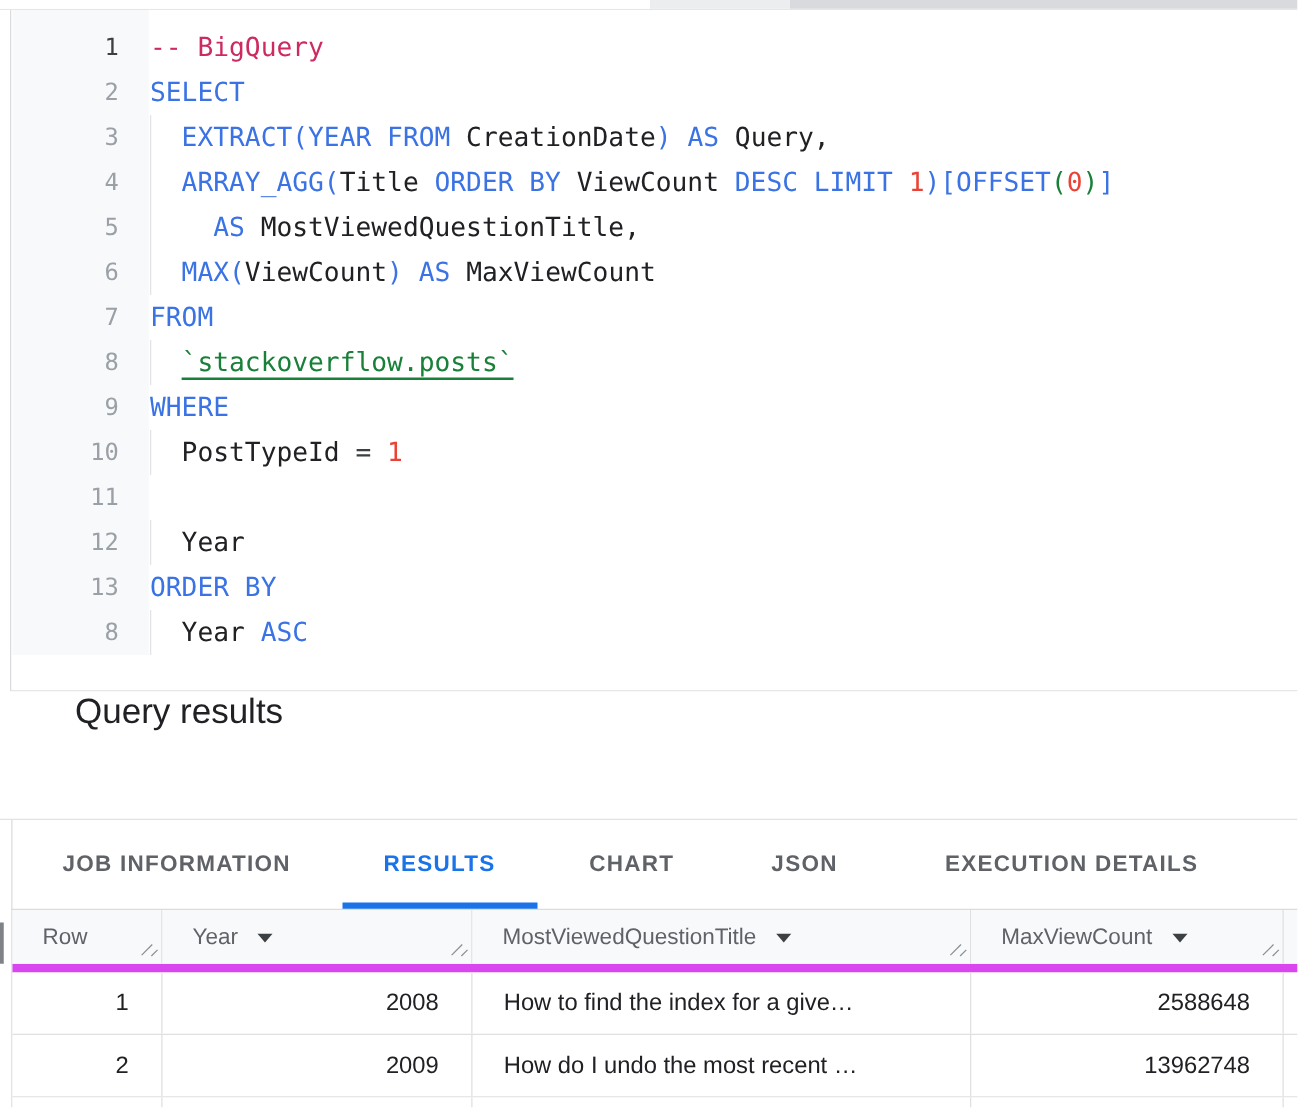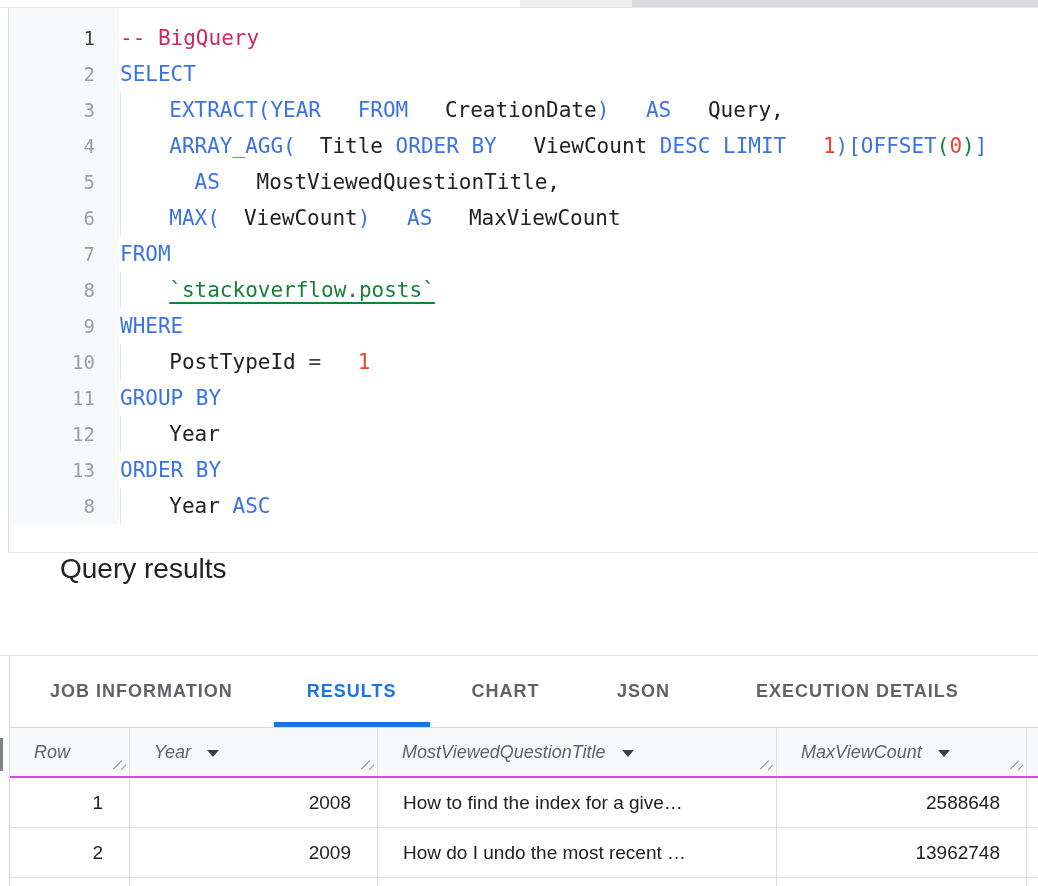--- a/index.html
+++ b/index.html
@@ -22,21 +22,21 @@
         font-family:"DejaVu Sans Mono", monospace; font-size:19px; color:var(--line-number); }
   .ln-active { color:var(--line-number-active); }
   .code { position:relative; padding-left:2px; white-space:pre;
           font-family:"DejaVu Sans Mono", monospace; font-size:21px; color:var(--identifier); }
   .code.guide::before { content:''; position:absolute; left:2px; top:0; bottom:0;
                         border-left:1px solid #E1E3E6; }
   .tok-kw  { color:var(--keyword); }
   .tok-com { color:var(--comment); }
   .tok-num { color:var(--number); }
   .tok-grn { color:var(--paren-nested); }
-  .tok-id  { color:var(--identifier);margin-left:24px; }
+  .tok-id  { color:var(--identifier); }
   .tok-op  { color:var(--operator); }
   .tok-link{ color:var(--table-link); text-decoration:underline; text-underline-offset:5px; cursor:pointer; }
 
   
   .qr-title-bar { height:103px; border-bottom:1px solid #E0E2E5; display:flex; align-items:flex-start;
                   padding-left:60px; }
   .qr-title { font-size:28px; color:#202124; }
 
   
   .tabs { height:72px; border-bottom:1px solid #DADCE0; margin-left:9px; border-left:1px solid #DADCE0;
@@ -48,21 +48,21 @@
   .tab1 { width:202px; margin-left:28px; }
   .tab2 { width:134px; margin-left:24px; }
   .tab3 { width:164px; margin-left:23px; }
   .tab4 { width:400px; margin-left:14px; justify-content:flex-start; padding-left:35px; }
   .tab.active { color:var(--active-tab); }
   .tab.active::after { content:''; position:absolute; left:0; right:0; bottom:0; height:5px;
                        background:var(--active-tab); }
 
   
   .rtable { margin-left:9px; border-left:1px solid #DADCE0; }
-  .thead { display:flex; height:50px; border-bottom:2px solid #d946ef;font-style:italic; }
+  .thead { display:flex; height:50px; border-bottom:7px solid #d946ef; }
   .th { position:relative; display:flex; align-items:center; background:#F8F9FA;
         border-right:1px solid #E0E0E0; padding-left:24px; font-size:18px; color:#5F6368;
         cursor:pointer; }
   .th-filler { flex:1; background:#F8F9FA; }
   .col0 { width:120px; } .col1 { width:248px; } .col2 { width:399px; } .col3 { width:250px; }
   .sort-arrow { width:0; height:0; border-left:6px solid transparent; border-right:6px solid transparent;
                 border-top:7px solid #3C4043; margin-left:16px; margin-top:2px; display:inline-block; }
   .hatch { position:absolute; right:4px; bottom:4px; width:14px; height:14px; }
   .hatch::before, .hatch::after { content:''; position:absolute; background:#8A8F94; width:1.4px; }
   .hatch::before { height:12px; right:7px; top:1px;  transform:rotate(45deg); }
@@ -124,21 +124,20 @@
       <div class="line">
         <div class="ln">9</div>
         <div class="code"><span class="tok-kw">WHERE</span></div>
       </div>
       <div class="line">
         <div class="ln">10</div>
         <div class="code guide"><span class="tok-id">  PostTypeId </span><span class="tok-op">=</span><span class="tok-id"> </span><span class="tok-num">1</span></div>
       </div>
       <div class="line">
         <div class="ln">11</div>
-        <div class="code"><span class="tok-kw">GROUP BY</span></div>
       </div>
       <div class="line">
         <div class="ln">12</div>
         <div class="code guide"><span class="tok-id">  Year</span></div>
       </div>
       <div class="line">
         <div class="ln">13</div>
         <div class="code"><span class="tok-kw">ORDER BY</span></div>
       </div>
       <div class="line">

